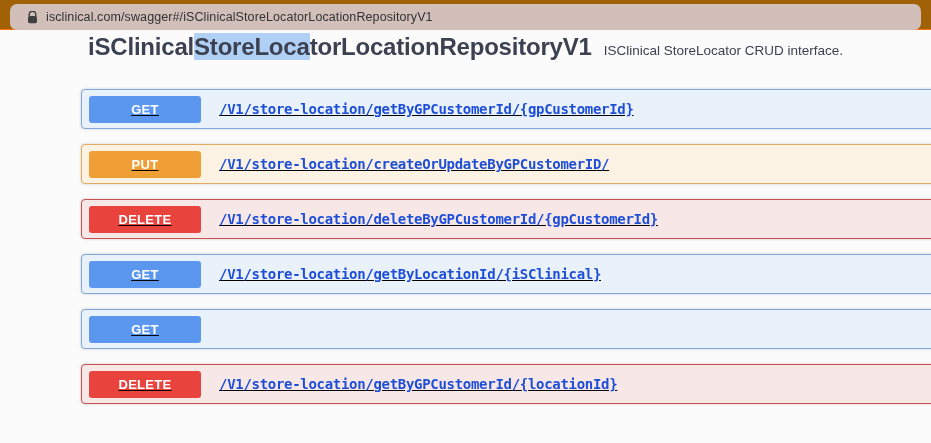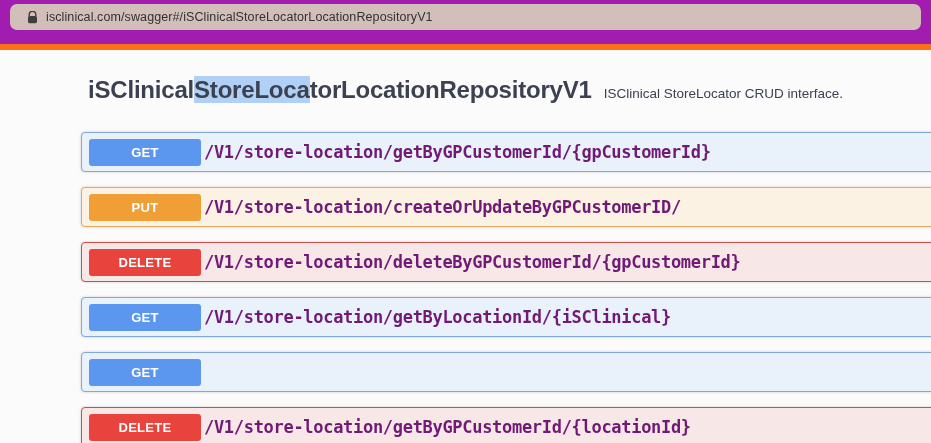--- a/index.html
+++ b/index.html
@@ -6,34 +6,34 @@
   html, body { margin: 0; padding: 0; }
   body {
     width: 931px; height: 443px; overflow: hidden;
     background: #fcfbfb;
     font-family: "Liberation Sans", sans-serif;
     position: relative;
   }
 
   
   .browser-bar {
-    height: 50px; background: #a21caf;
-    border-bottom: 6px solid #f97316;
+    height: 30px; background: #a16207;
+    border-bottom: 1px solid #f97316;
     position: relative;
   }
   .url-field {
     position: absolute; left: 10px; right: 10px; top: 4px; height: 26px;
     background: #d2bfb9; border-radius: 7px;
     display: flex; align-items: center; padding-left: 17px;
   }
   .lock { margin-right: 8px; display: flex; align-items: center; }
   .url-text { font-size: 12.5px; color: #323232; letter-spacing: 0.1px; white-space: nowrap; }
 
   
-  .page { padding-top: 24px; }
+  .page { padding-top: 1px; text-decoration: underline; }
   .api-title {
     margin: 0 0 0 88px;
     display: inline-block;
     font-size: 24px; line-height: 32px; font-weight: bold;
     color: #3b4151; letter-spacing: -0.2px;
     white-space: nowrap;
   }
   .api-title .sel { border-radius: 1px; }
   .api-desc {
     font-size: 13.5px; color: #3b4151; margin-left: 12px;
@@ -51,23 +51,23 @@
     cursor: pointer;
   }
   .method {
     width: 112px; height: 27px; margin-left: 7px;
     border-radius: 3px; color: #ffffff;
     font-weight: bold; font-size: 13px; letter-spacing: 0.3px;
     display: flex; align-items: center; justify-content: center;
     flex: none;
   }
   .path {
-    margin-left: 3px;
+    margin-left: 18px;
     font-family: "DejaVu Sans Mono", monospace;
-    font-weight: bold; font-size: 17px; color: #701a75;
+    font-weight: bold; font-size: 14px; color: #1d4ed8;
     letter-spacing: -0.3px; white-space: nowrap;
   }
 </style>
 </head>
 <body>
 
 <div class="browser-bar">
   <div class="url-field">
     <span class="lock">
       <svg width="11" height="13" viewBox="0 0 11 13">

